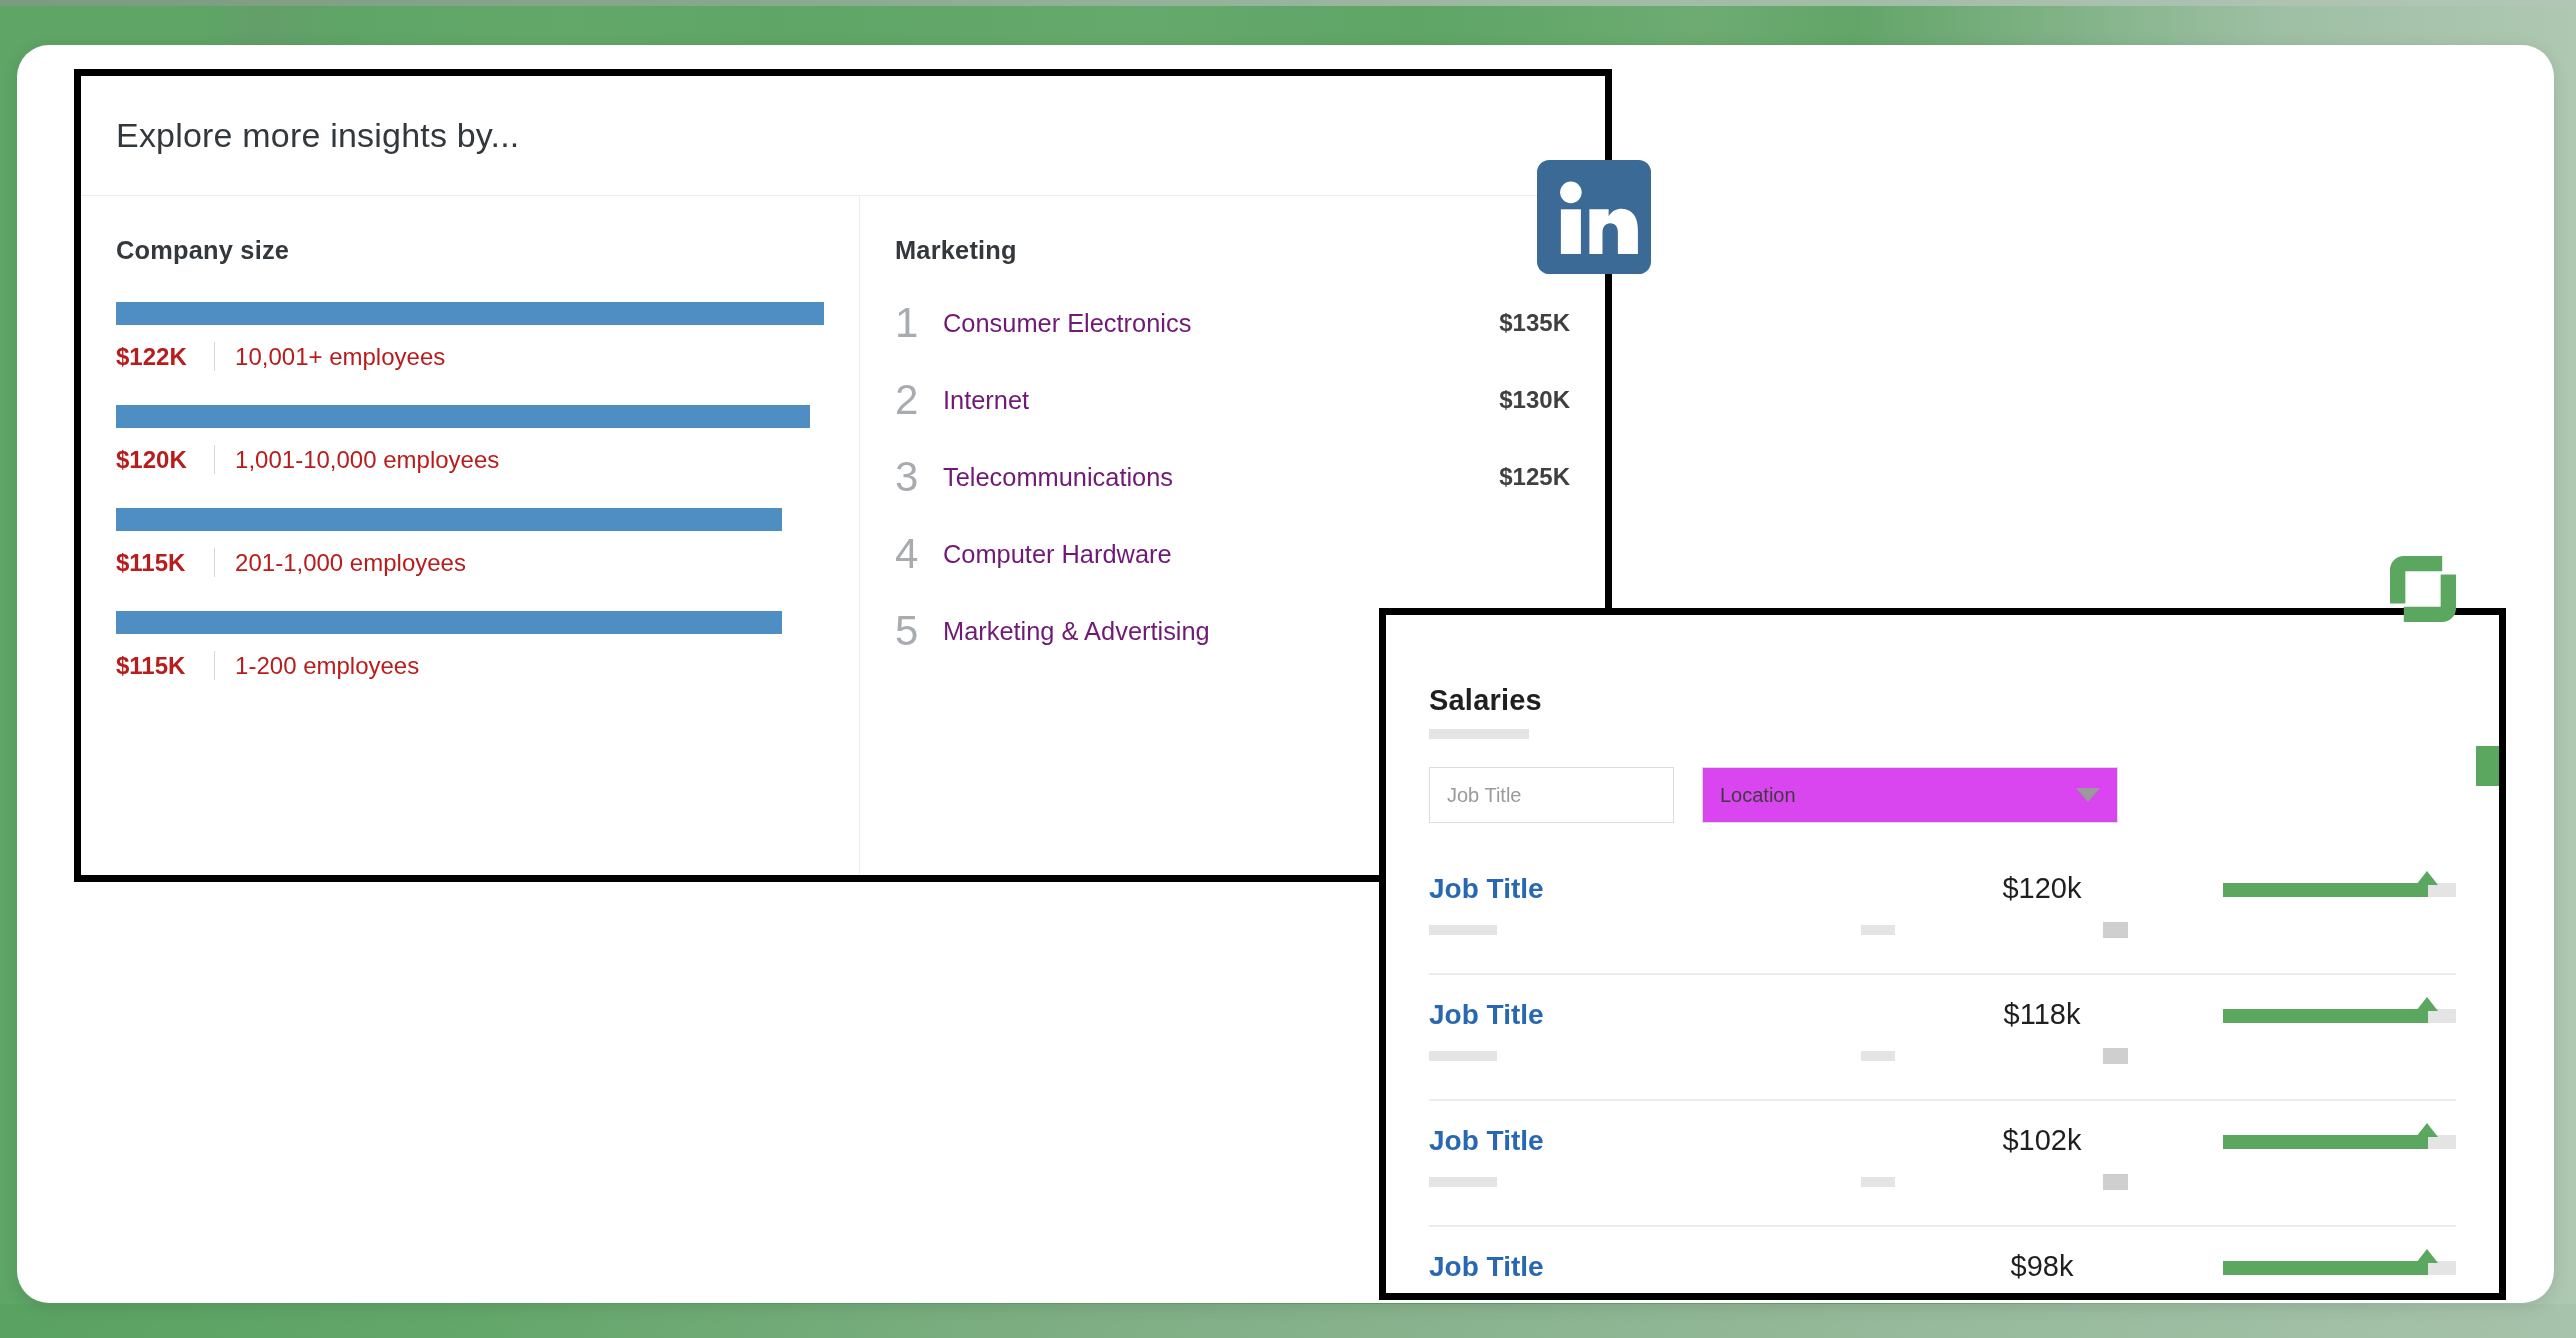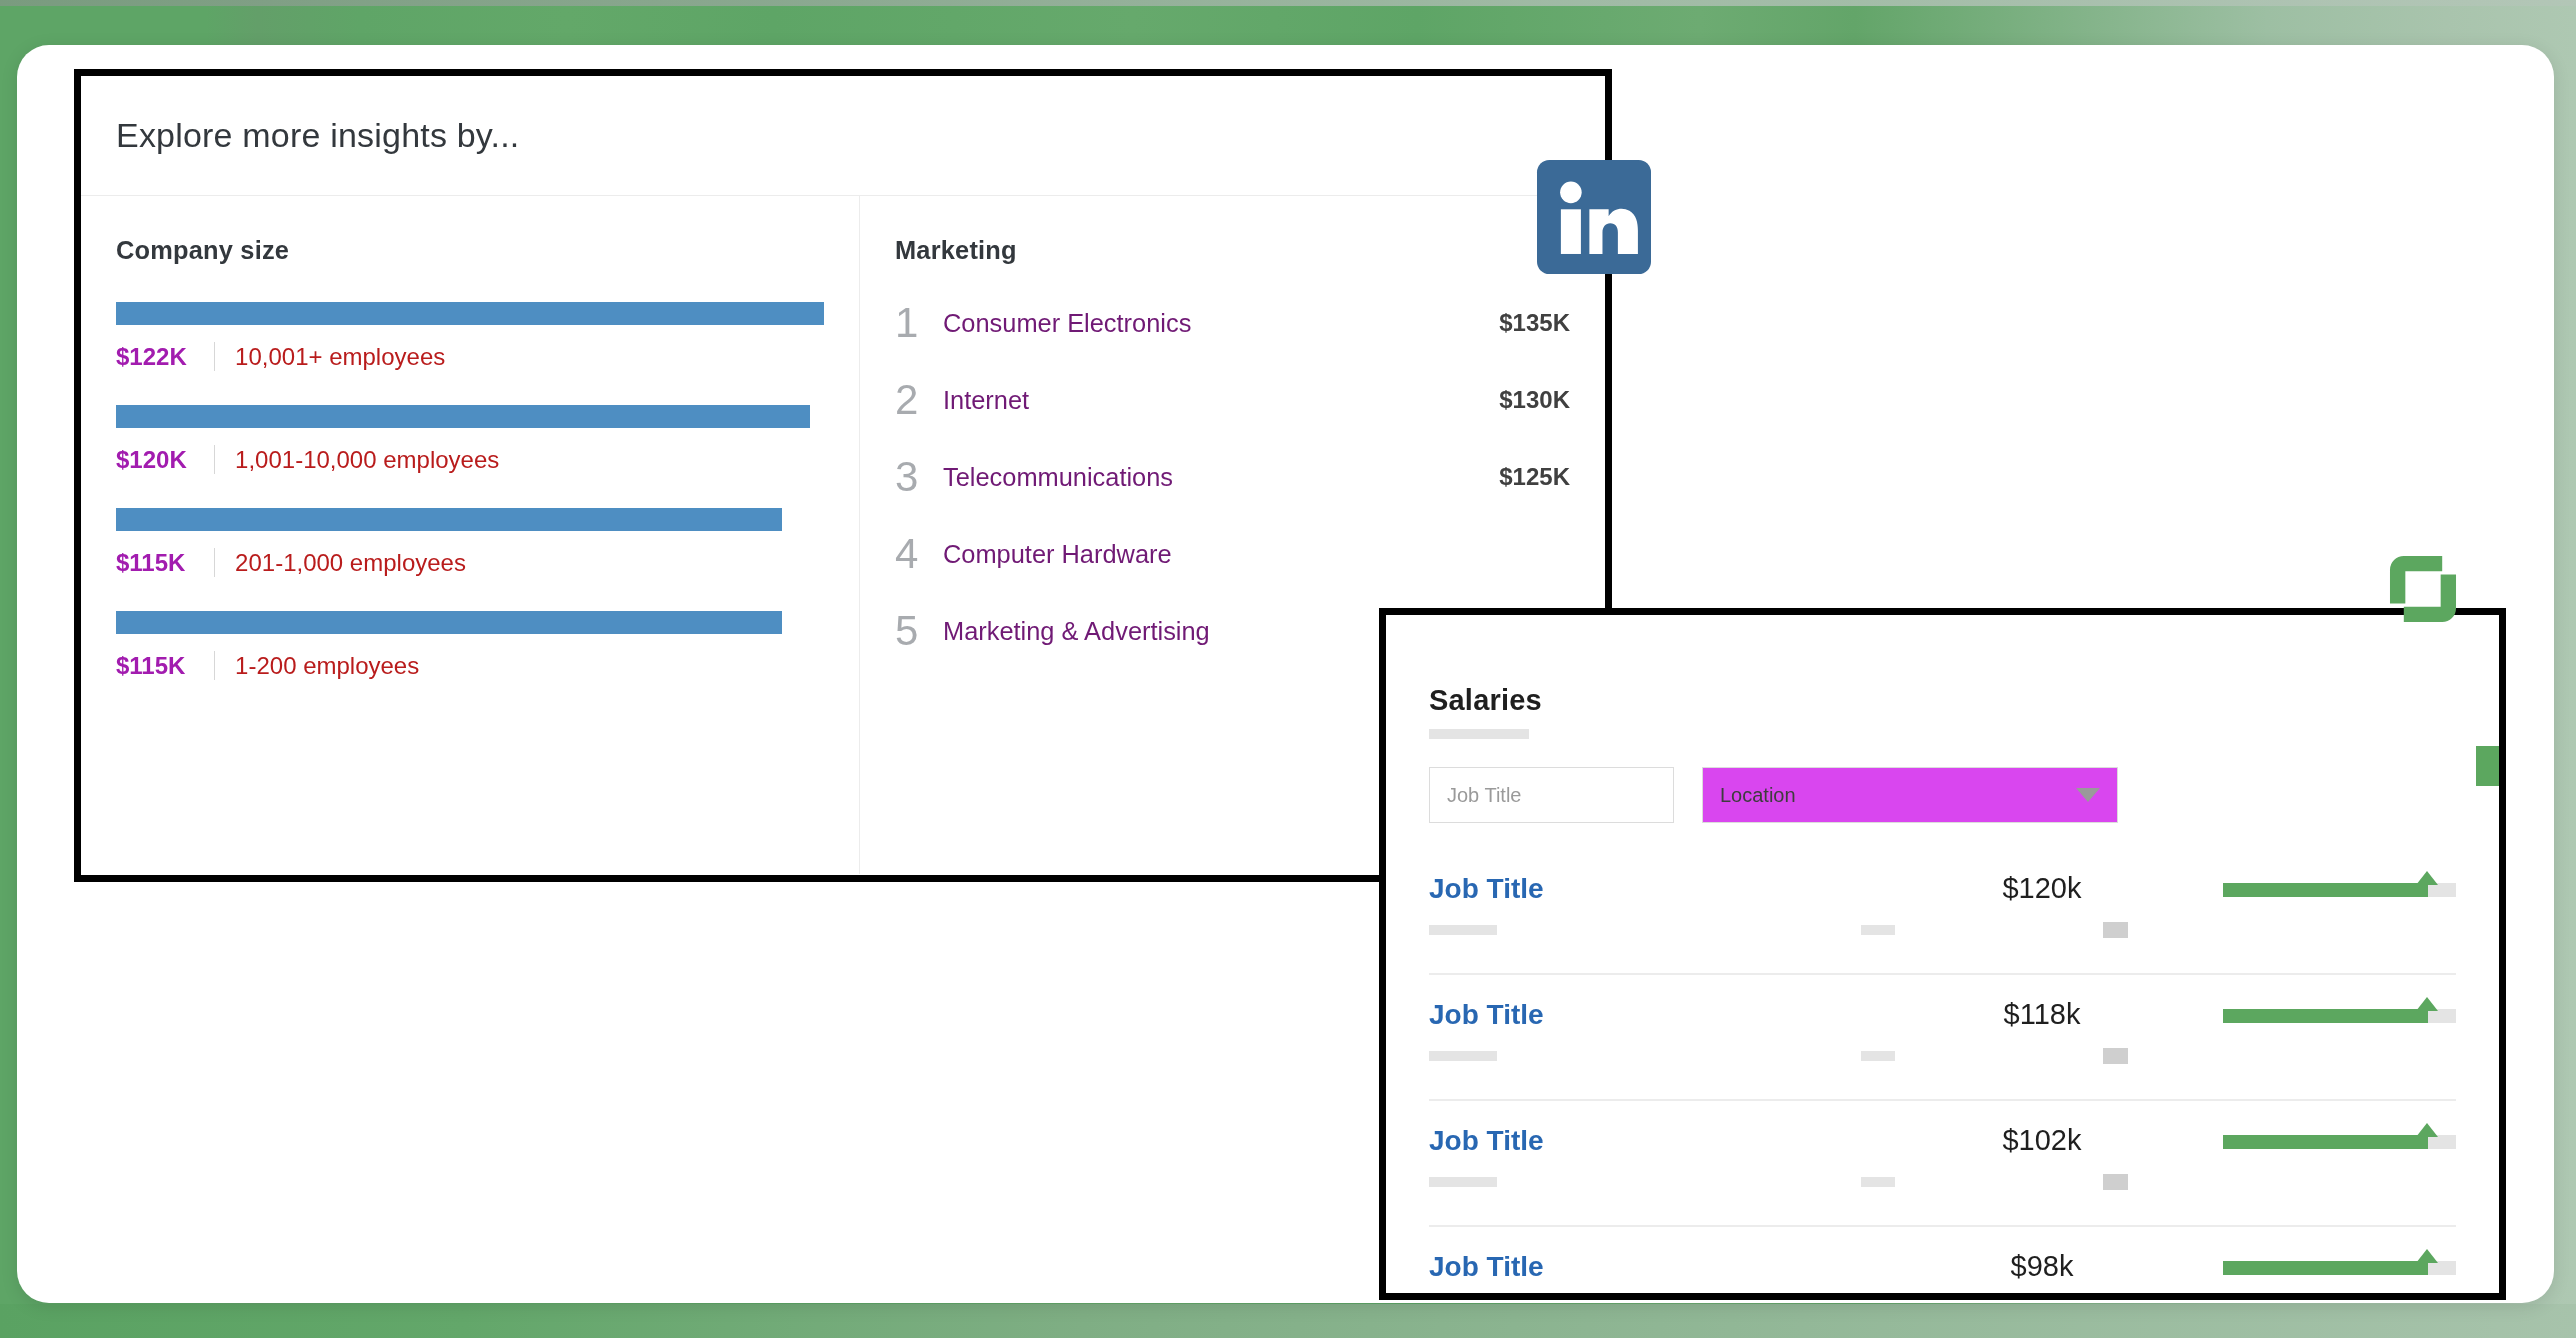--- a/index.html
+++ b/index.html
@@ -68,21 +68,21 @@
   }
 
   
   .size-row { margin-bottom:34px; }
   .size-bar-track { height:23px; width:100%; }
   .size-bar { height:23px; background:#4e8ec2; }
   .size-meta {
     display:flex; align-items:center; margin-top:17px;
   }
   .size-salary {
-    font-size:24px; font-weight:700; color:#a21caf;
+    font-size:24px; font-weight:700; color:#b91c1c;
     width:93px;
   }
   .size-divider {
     width:1.5px; height:29px; background:#d7d7d7; margin:0 20px 0 4.6px;
   }
   .size-label { font-size:24px; color:#b91c1c; }
 
   
   .ind-row {
     display:flex; align-items:center; margin-bottom:35px;

